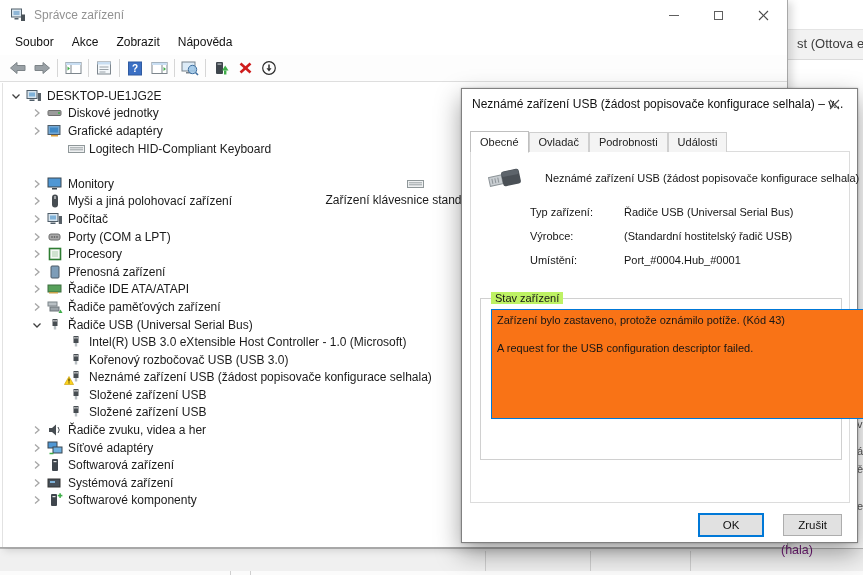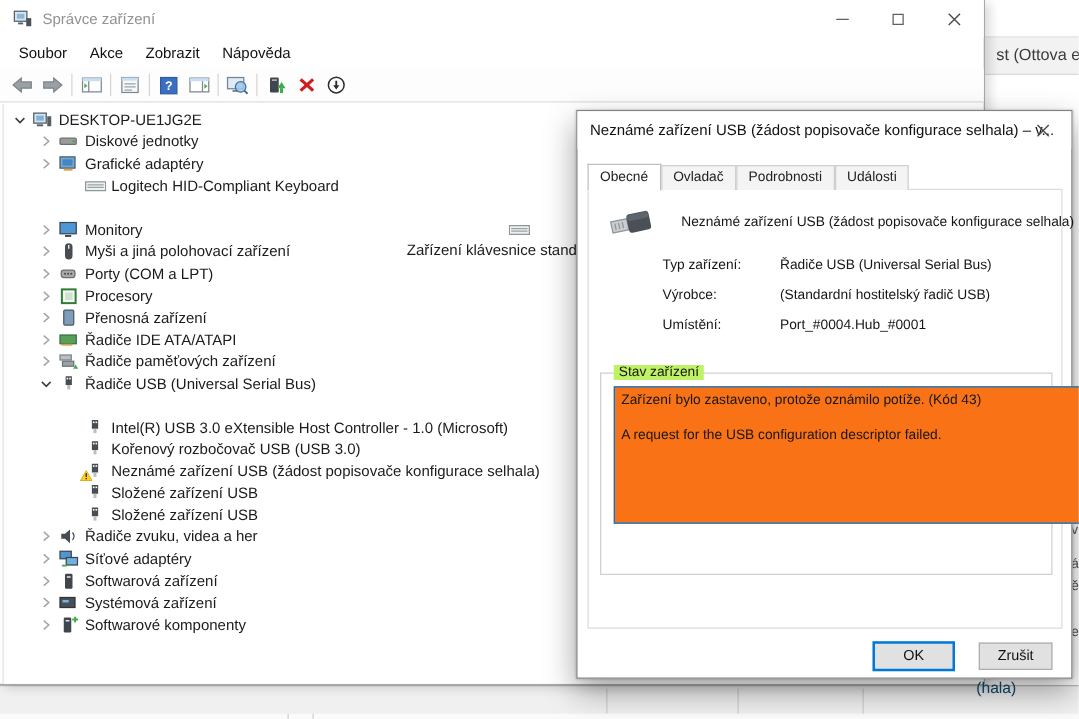--- a/index.html
+++ b/index.html
@@ -17,21 +17,21 @@
   #bg-right { left:788px; top:0; width:75px; height:575px; background:#ffffff; }
   #bg-topband { left:788px; top:29px; width:75px; height:31px; background:#f2f2f2;
     border-top:1px solid #e4e4e4; border-bottom:1px solid #dadada; }
   #bg-topband-text { position:absolute; left:9px; top:6px; font-size:13px; color:#3c3c3c; white-space:nowrap; }
   .edge-frag { position:absolute; left:857px; width:6px; overflow:hidden; font-size:11px; color:#555; }
 
   
   #bottom-strip { left:0; top:548px; width:863px; height:27px; background:#f0f0f0; border-top:1px solid #b9b9b9; }
   #bottom-strip .vdiv { position:absolute; width:1px; background:#cfcfcf; }
   #bottom-strip .white-row { position:absolute; left:0; top:22px; width:863px; height:5px; background:#fbfbfb; }
-  #bg-bottom-frag { left:781px; top:543px; font-size:12.5px; color:#0c4a6e; z-index:2; }
+  #bg-bottom-frag { left:781px; top:543px; font-size:12.5px; color:#701a75; z-index:2; }
 
   
   #dm-window { left:0; top:0; width:788px; height:548px; background:#ffffff;
     border-right:1px solid #a8a8a8; border-bottom:1px solid #a8a8a8;
     box-shadow:4px 2px 8px rgba(0,0,0,0.15); z-index:1; }
   #dm-titlebar { position:absolute; left:0; top:0; width:100%; height:30px; background:#ffffff; }
   #dm-window-icon { position:absolute; left:10px; top:8px; }
   #dm-title { position:absolute; left:34px; top:0; line-height:30px; font-size:12px; color:#929292; }
   #dm-caption { position:absolute; right:1px; top:0; height:30px; display:flex; }
   .cap-btn { width:45px; height:30px; display:flex; align-items:center; justify-content:center; }
@@ -321,20 +321,36 @@
         <span class="tree-label">Myši a jiná polohovací zařízení</span>
       </div>
       <div class="tree-row" style="padding-left: 25px;">
         <span class="chev">
           <svg width="14" height="14" viewBox="0 0 14 14">
             <polyline points="5,3.5 9,7 5,10.5" fill="none" stroke="#a6a6a6" stroke-width="1.3"></polyline>
           </svg>
         </span>
         <span class="icon-wrap">
           <svg width="16" height="14" viewBox="0 0 16 14">
+            <rect x="1" y="1.5" width="10" height="8" fill="#d7e4ee" stroke="#4f5d68"></rect>
+            <rect x="3" y="3.5" width="6" height="4" fill="#7fb2d9"></rect>
+            <rect x="3.5" y="10.5" width="5" height="1.5" fill="#4f5d68"></rect>
+            <rect x="11.8" y="4" width="3.2" height="8" fill="#565f66"></rect>
+          </svg>
+        </span>
+        <span class="tree-label">Počítač</span>
+      </div>
+      <div class="tree-row" style="padding-left: 25px;">
+        <span class="chev">
+          <svg width="14" height="14" viewBox="0 0 14 14">
+            <polyline points="5,3.5 9,7 5,10.5" fill="none" stroke="#a6a6a6" stroke-width="1.3"></polyline>
+          </svg>
+        </span>
+        <span class="icon-wrap">
+          <svg width="16" height="14" viewBox="0 0 16 14">
             <rect x="2" y="4" width="11" height="6" rx="2" fill="#a8a8a8" stroke="#6e6e6e"></rect>
             <circle cx="5" cy="7" r="0.8" fill="#4a4a4a"></circle>
             <circle cx="7.5" cy="7" r="0.8" fill="#4a4a4a"></circle>
             <circle cx="10" cy="7" r="0.8" fill="#4a4a4a"></circle>
           </svg>
         </span>
         <span class="tree-label">Porty (COM a LPT)</span>
       </div>
       <div class="tree-row" style="padding-left: 25px;">
         <span class="chev">
@@ -401,21 +417,21 @@
         <span class="icon-wrap">
           <svg width="16" height="14" viewBox="0 0 16 14">
             <rect x="5.5" y="1" width="5" height="7" fill="#474d52"></rect>
             <rect x="6.3" y="2.2" width="1.3" height="1.3" fill="#ffffff"></rect>
             <rect x="8.4" y="2.2" width="1.3" height="1.3" fill="#ffffff"></rect>
             <rect x="6.8" y="8" width="2.4" height="3.5" fill="#b9bfc3"></rect>
           </svg>
         </span>
         <span class="tree-label">Řadiče USB (Universal Serial Bus)</span>
       </div>
-      <div class="tree-row" style="padding-left: 46px; margin-top: 17px;">
+      <div class="tree-row" style="padding-left: 46px;">
         <span class="chev"></span>
         <span class="icon-wrap">
           <svg width="16" height="14" viewBox="0 0 16 14">
             <rect x="5.5" y="1" width="5" height="7" fill="#474d52"></rect>
             <rect x="6.3" y="2.2" width="1.3" height="1.3" fill="#ffffff"></rect>
             <rect x="8.4" y="2.2" width="1.3" height="1.3" fill="#ffffff"></rect>
             <rect x="6.8" y="8" width="2.4" height="3.5" fill="#b9bfc3"></rect>
           </svg>
         </span>
         <span class="tree-label">Intel(R) USB 3.0 eXtensible Host Controller - 1.0 (Microsoft)</span>

